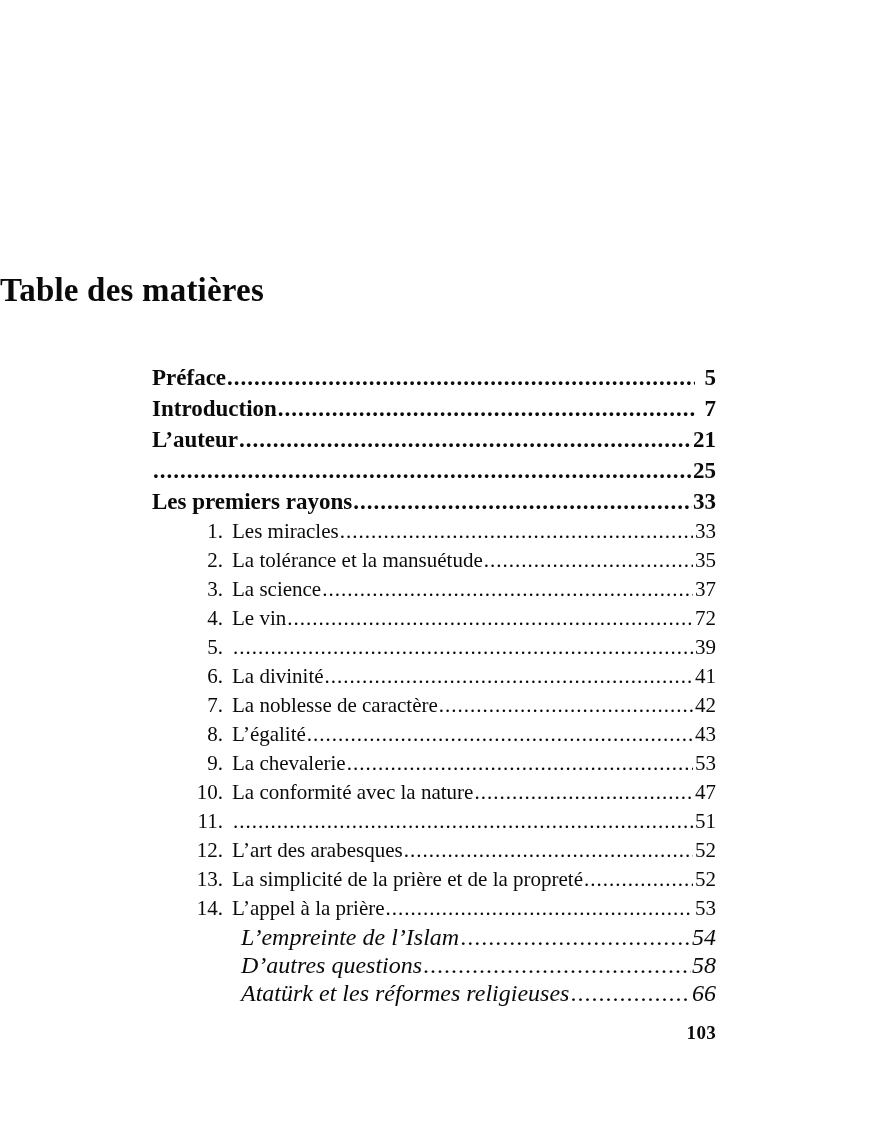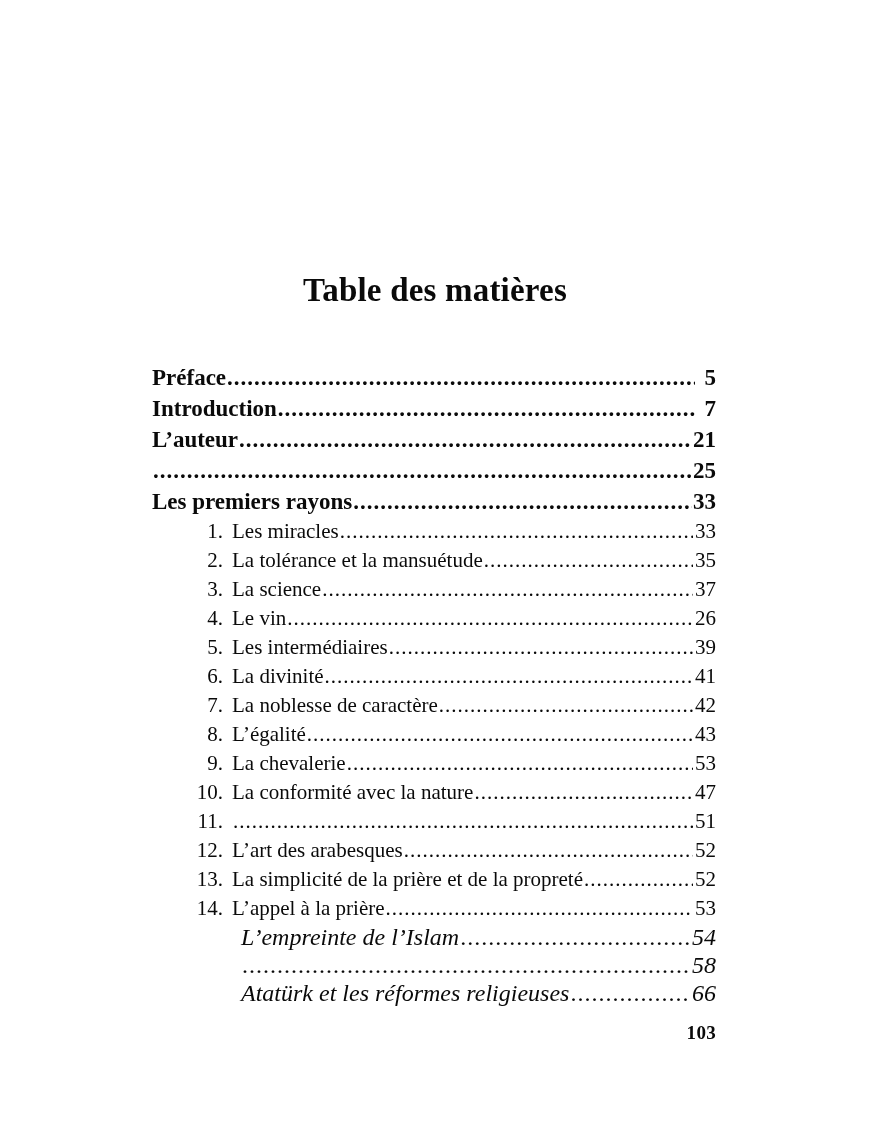--- a/index.html
+++ b/index.html
@@ -17,21 +17,21 @@
     font-family: "Liberation Serif", "DejaVu Serif", serif;
     color: #0a0a0a;
   }
 
   
   .toc-title {
     position: absolute;
     left: 0;
     right: 0;
     top: 272px;
-    text-align: center;
+    text-align: left;
     font-size: 33px;
     font-weight: bold;
     letter-spacing: 0.2px;
     line-height: 1.1;
   }
 
   
   .toc-body {
     position: absolute;
     left: 152px;
@@ -191,25 +191,24 @@
       <div class="row lvl2">
         <span class="num">3.</span>
         <span class="ttl">La science</span>
         <span class="lead"></span>
         <span class="pg">37</span>
       </div>
       <div class="row lvl2">
         <span class="num">4.</span>
         <span class="ttl">Le vin</span>
         <span class="lead"></span>
-        <span class="pg">26</span>
+        <span class="pg">72</span>
       </div>
       <div class="row lvl2">
         <span class="num">5.</span>
-        <span class="ttl">Les intermédiaires</span>
         <span class="lead"></span>
         <span class="pg">39</span>
       </div>
       <div class="row lvl2">
         <span class="num">6.</span>
         <span class="ttl">La divinité</span>
         <span class="lead"></span>
         <span class="pg">41</span>
       </div>
       <div class="row lvl2">
@@ -262,20 +261,21 @@
 
     </div>
 
     <div class="lvl3-wrap">
       <div class="row lvl3">
         <span class="ttl">L’empreinte de l’Islam</span>
         <span class="lead"></span>
         <span class="pg">54</span>
       </div>
       <div class="row lvl3">
+        <span class="ttl">D’autres questions</span>
         <span class="lead"></span>
         <span class="pg">58</span>
       </div>
       <div class="row lvl3">
         <span class="ttl">Atatürk et les réformes religieuses</span>
         <span class="lead"></span>
         <span class="pg">66</span>
       </div>
     </div>
 

